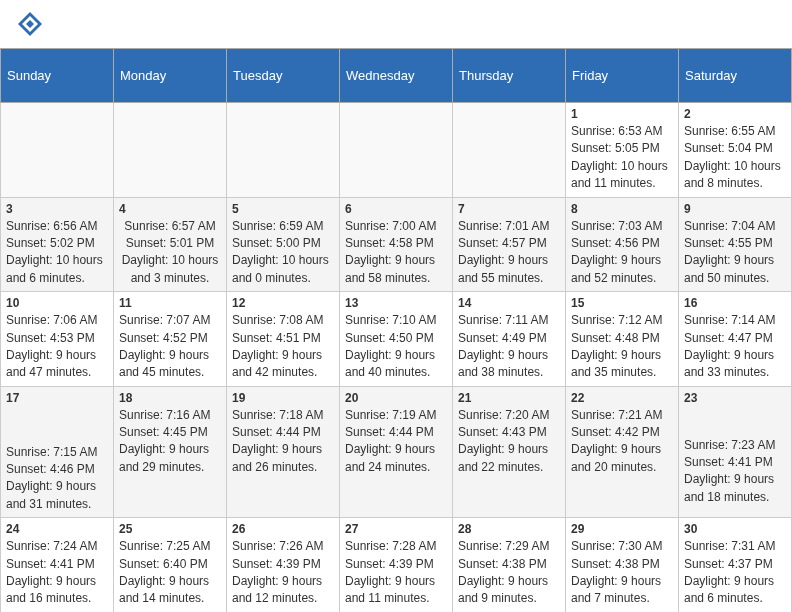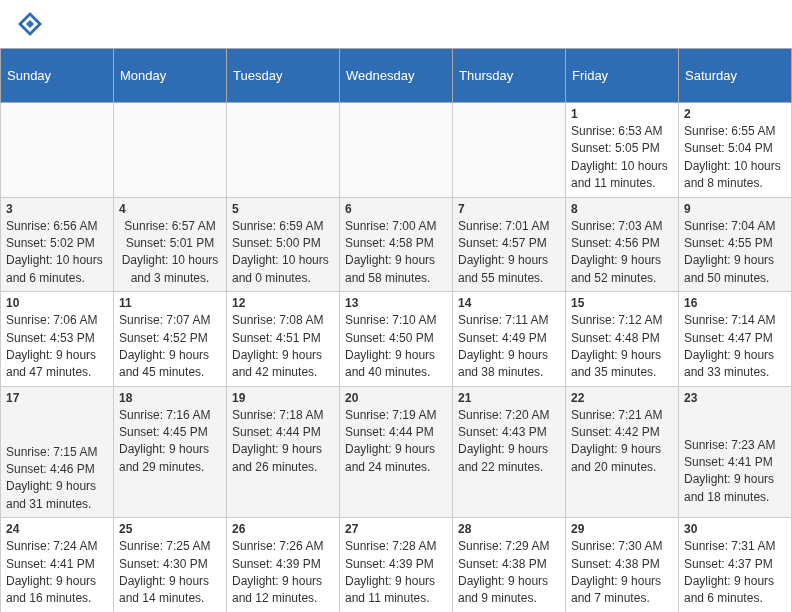--- a/index.html
+++ b/index.html
@@ -209,21 +209,21 @@
       <tr>
         <td>
           <span class="day-num">24</span>
           <div class="day-info" style="white-space: pre-line;">Sunrise: 7:24 AM
 Sunset: 4:41 PM
 Daylight: 9 hours and 16 minutes.</div>
         </td>
         <td>
           <span class="day-num">25</span>
           <div class="day-info" style="white-space: pre-line;">Sunrise: 7:25 AM
-Sunset: 4:30 PM
+Sunset: 6:40 PM
 Daylight: 9 hours and 14 minutes.</div>
         </td>
         <td>
           <span class="day-num">26</span>
           <div class="day-info" style="white-space: pre-line;">Sunrise: 7:26 AM
 Sunset: 4:39 PM
 Daylight: 9 hours and 12 minutes.</div>
         </td>
         <td>
           <span class="day-num">27</span>

